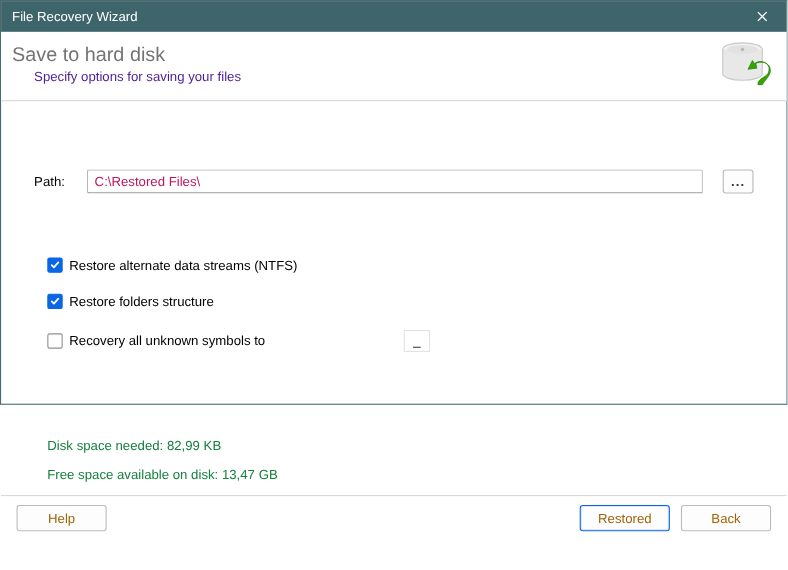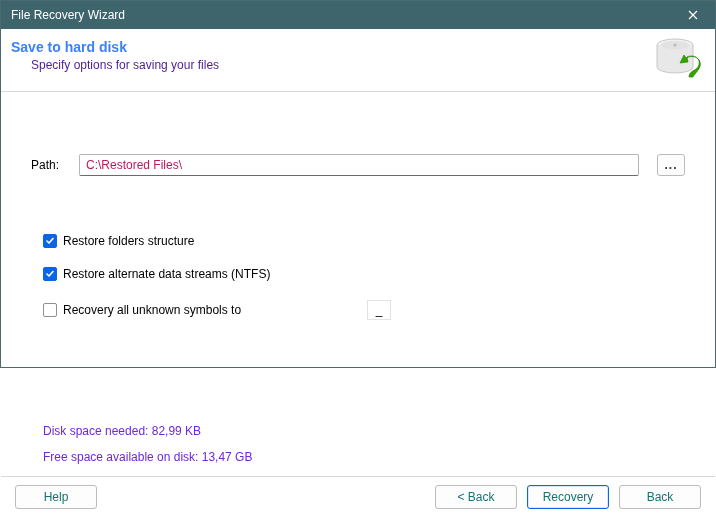--- a/index.html
+++ b/index.html
@@ -38,21 +38,21 @@
   .titlebar .close svg { width: 10px; height: 10px; }
   .header {
     padding: 8px 12px 10px 10px;
     border-bottom: 1px solid #d8d8d8;
     display: flex;
     align-items: flex-start;
     justify-content: space-between;
     background: #fff;
   }
   .header-text { padding-top: 2px; }
-  .header-title { font-weight: 700; font-size: 14px; color: #3b82f6; }
+  .header-title { font-weight: 400; font-size: 18px; color: #737373; }
   .header-sub { padding-left: 20px; margin-top: 3px; color: #4c1d95; }
   .header-icon { width: 48px; height: 44px; margin-right: 2px; }
   .body {
     flex: 1;
     padding: 0 30px;
     position: relative;
   }
   .path-row {
     display: flex;
     align-items: center;
@@ -111,40 +111,40 @@
   }
   .cb.checked svg { width: 10px; height: 10px; stroke: #fff; }
   .replace-input {
     width: 24px; height: 20px;
     border: 1px solid #e3e3e3;
     font: inherit;
     text-align: center;
     background: #fff;
     margin-left: 120px;
   }
-  .disk-info { margin-top: 104px; padding-left: 12px; color: #6d28d9; }
+  .disk-info { margin-top: 78px; padding-left: 12px; color: #15803d; }
   .disk-info div { margin-bottom: 12px; }
   .footer {
     border-top: 1px solid #d8d8d8;
     padding: 8px 14px 10px 14px;
     display: flex;
     align-items: center;
     justify-content: space-between;
     background: #fff;
   }
   .footer-right { display: flex; gap: 10px; }
   .btn {
     min-width: 82px;
     height: 24px;
     padding: 0 10px;
     border: 1px solid #bcbcbc;
     border-radius: 3px;
     background: #fdfdfd;
     font: inherit;
-    color: #0f766e;
+    color: #a16207;
     cursor: default;
     display: inline-flex;
     align-items: center;
     justify-content: center;
   }
   .btn.primary {
     border-color: #0a66e4;
     box-shadow: inset 0 0 0 1px rgba(10,102,228,0.15);
   }
 </style>
@@ -187,49 +187,48 @@
     </div>
 
     <div class="opts">
 
       <div class="opt-row">
         <span class="cb checked">
           <svg viewBox="0 0 10 10">
               <path d="M2 5 L4 7 L8 2.5" fill="none" stroke-width="1.6" stroke-linecap="round" stroke-linejoin="round"></path>
             </svg>
         </span>
-        <span>Restore folders structure</span>
+        <span>Restore alternate data streams (NTFS)</span>
       </div>
 
       <div class="opt-row">
         <span class="cb checked">
           <svg viewBox="0 0 10 10">
               <path d="M2 5 L4 7 L8 2.5" fill="none" stroke-width="1.6" stroke-linecap="round" stroke-linejoin="round"></path>
             </svg>
         </span>
-        <span>Restore alternate data streams (NTFS)</span>
+        <span>Restore folders structure</span>
       </div>
 
       <div class="opt-row">
         <span class="cb"></span>
         <span>Recovery all unknown symbols to</span>
         <input class="replace-input" type="text" value="_" style="">
       </div>
 
     </div>
 
     <div class="disk-info">
       <div>Disk space needed: 82,99 KB</div>
       <div>Free space available on disk: 13,47 GB</div>
     </div>
 
   </div>
 
   <div class="footer">
     <button class="btn">Help</button>
     <div class="footer-right">
-      <button class="btn">&lt; Back</button>
-      <button class="btn primary">Recovery</button>
+      <button class="btn primary">Restored</button>
       <button class="btn">Back</button>
     </div>
   </div>
 
 </div>
 
 </body></html>

